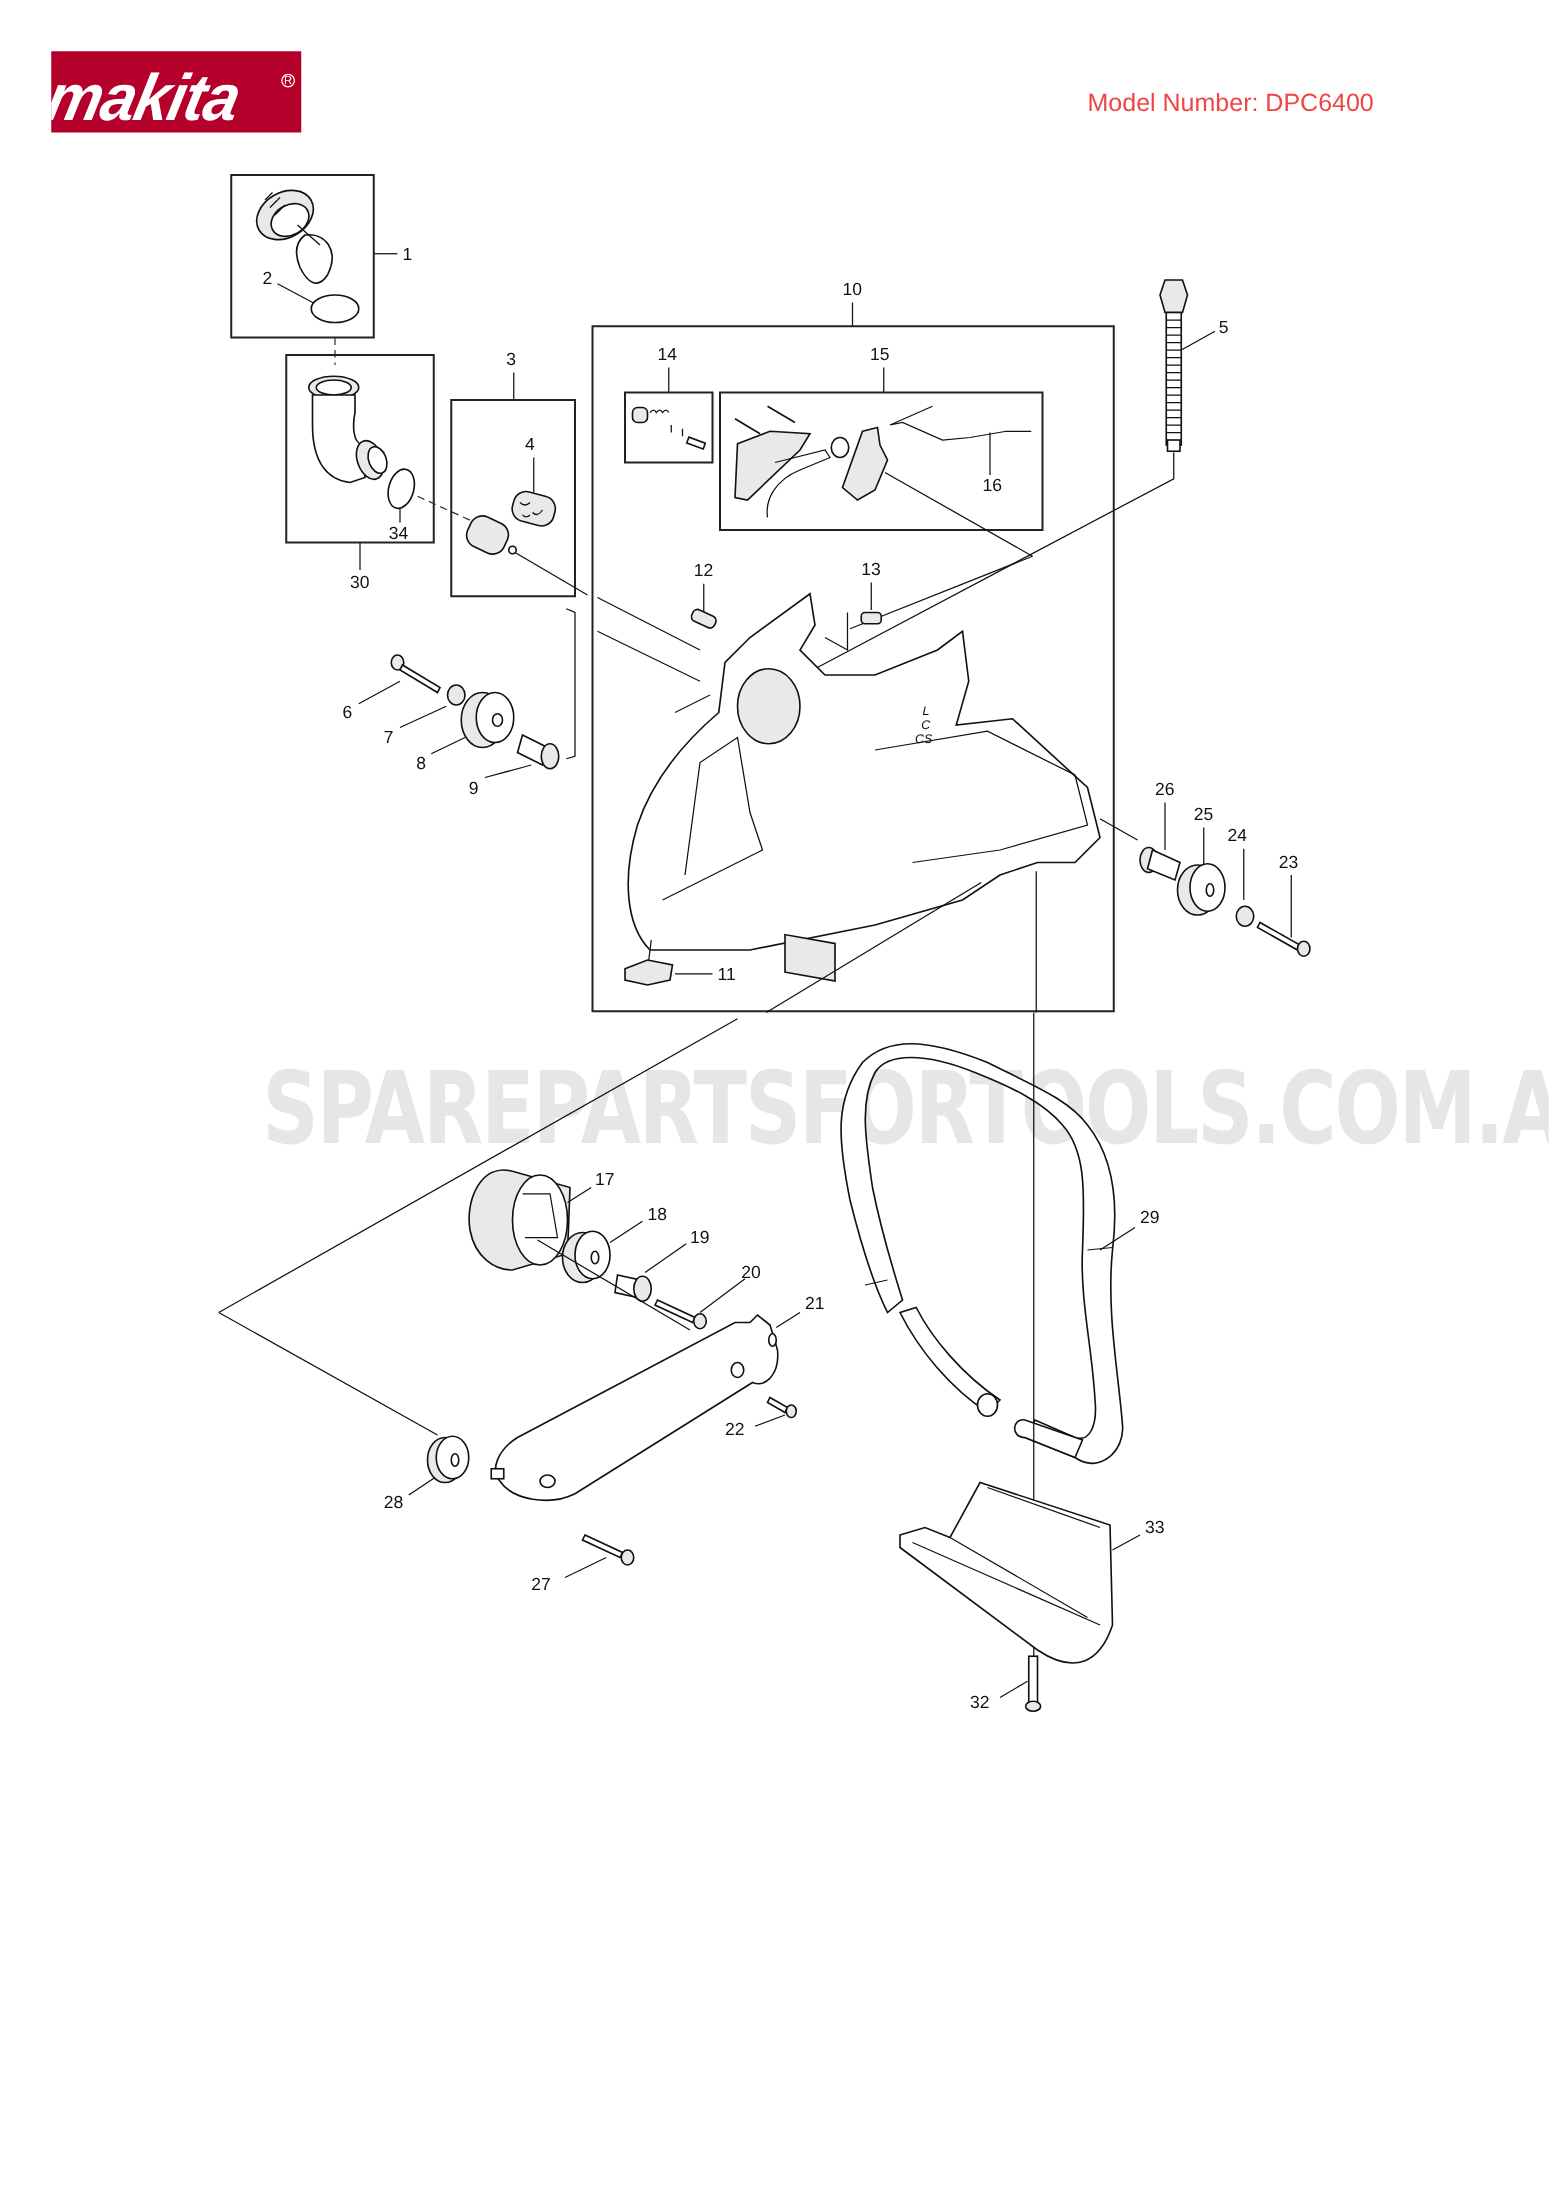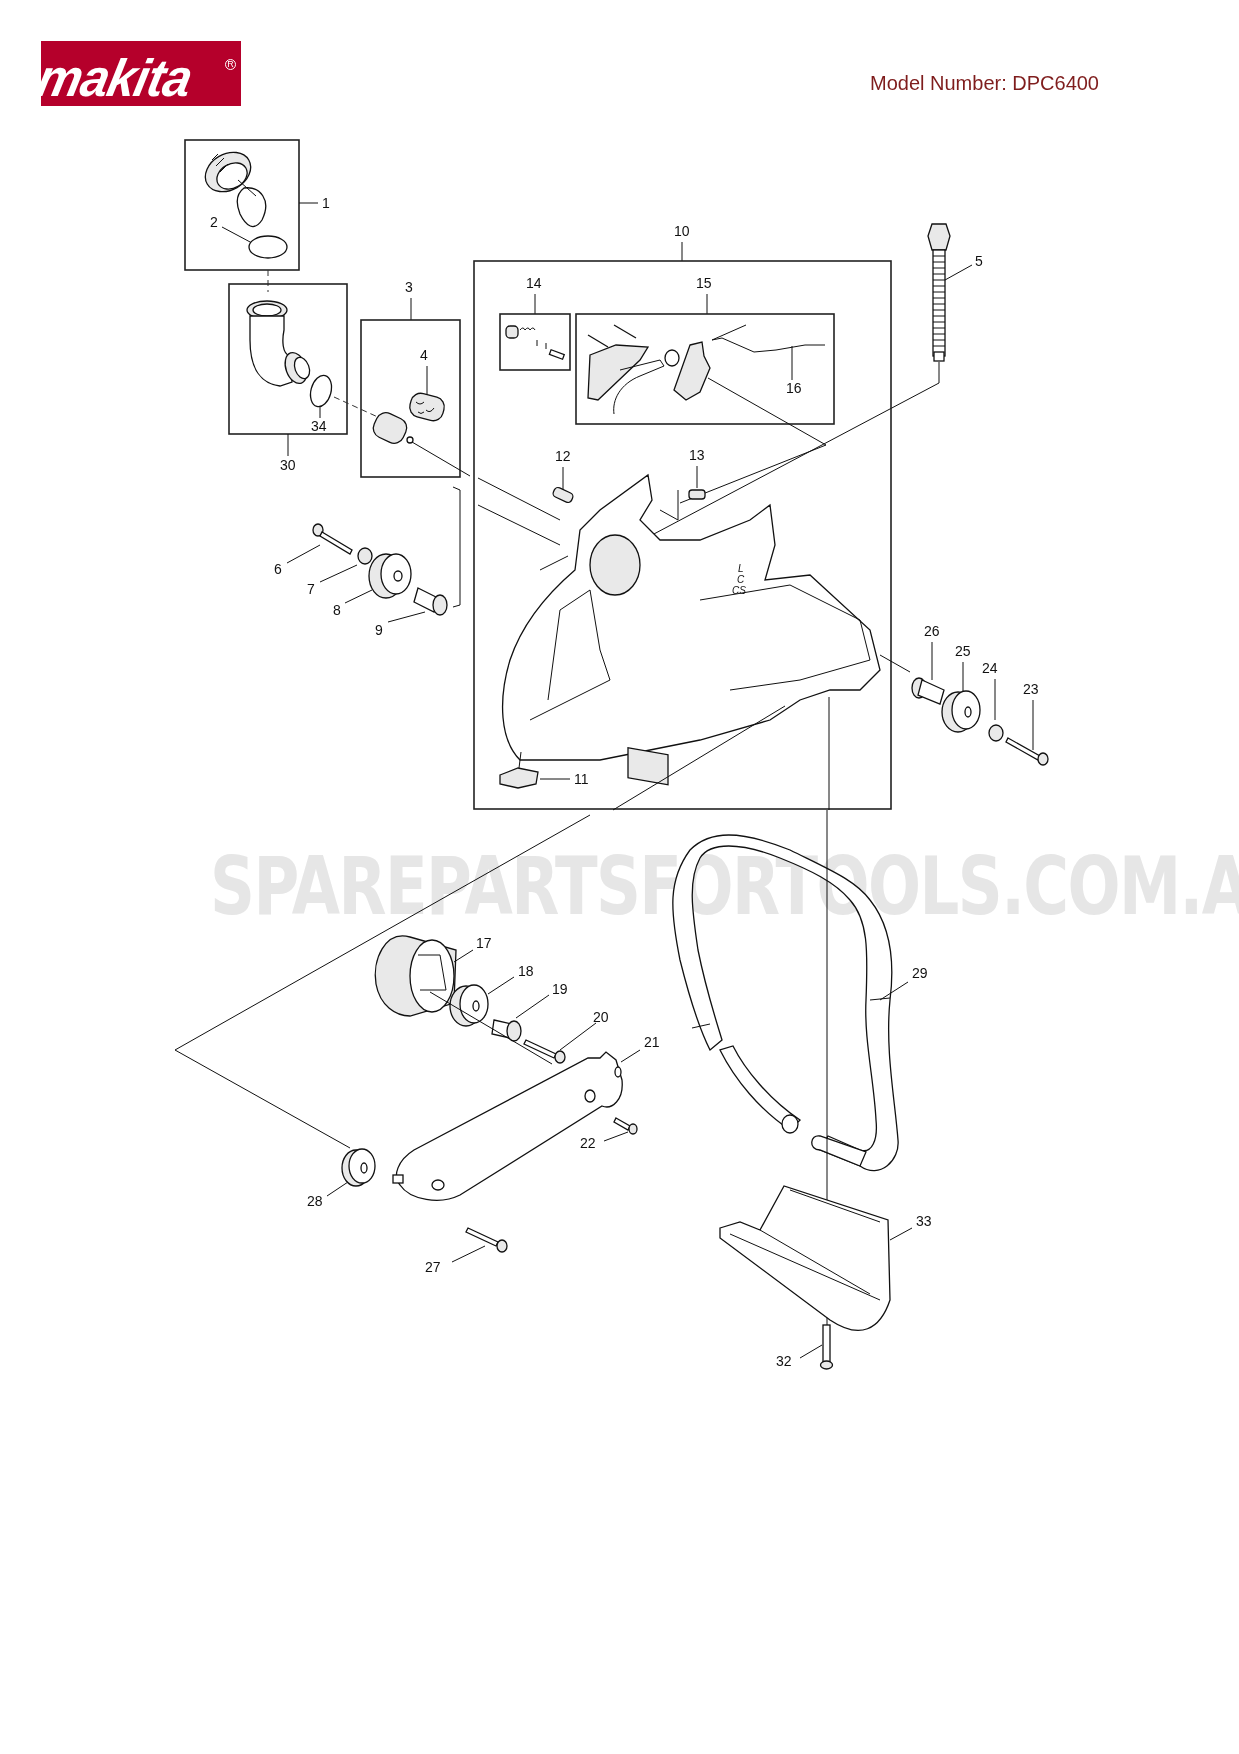--- a/index.html
+++ b/index.html
@@ -1,20 +1,20 @@
 <!DOCTYPE html>
 <html><head>
 <meta charset="utf-8">
 <style>
   html, body { margin: 0; padding: 0; background: #ffffff; }
   body { width: 1239px; height: 1754px; position: relative; overflow: hidden; font-family: "Liberation Sans", sans-serif; color: #111; }
   .logo { position: absolute; left: 41px; top: 41px; width: 200px; height: 65px; background: #b5002b; overflow: hidden; }
   .logo-text { position: absolute; left: 0px; top: 6px; width: 200px; font-family: "Liberation Sans", sans-serif; font-weight: bold; font-style: italic; font-size: 50px; letter-spacing: -1px; color: #fff; transform: skewX(-12deg) scaleY(1.05); transform-origin: left top; padding-left: 4px; line-height: 60px; }
   .logo-reg { position: absolute; right: 5px; top: 18px; font-size: 9px; color: #fff; border: 1px solid #fff; border-radius: 50%; width: 9px; height: 9px; line-height: 9px; text-align: center; }
-  .model { position: absolute; left: 870px; top: 72px; font-size: 20px; color: #7f1d1d; }
+  .model { position: absolute; left: 870px; top: 72px; font-size: 20px; color: #ef4444; }
   .watermark { position: absolute; left: 210px; top: 840px; font-family: "DejaVu Sans", sans-serif; font-weight: bold; font-size: 80px; color: #e6e6e6; letter-spacing: -2px; transform: scaleX(0.78); transform-origin: left top; white-space: nowrap; z-index: 0; }
   svg.diagram { position: absolute; left: 0; top: 0; z-index: 1; }
   svg text { font-family: "Liberation Sans", sans-serif; font-size: 14px; fill: #111; }
   .ln { stroke: #111; stroke-width: 1; fill: none; }
   .box { stroke: #222; stroke-width: 1.6; fill: none; }
   .part { stroke: #111; stroke-width: 1.3; fill: #fff; }
   .partg { stroke: #111; stroke-width: 1.3; fill: #e9e9e9; }
   .dash { stroke: #333; stroke-width: 1; fill: none; stroke-dasharray: 6 4; }
 </style>
 </head>

